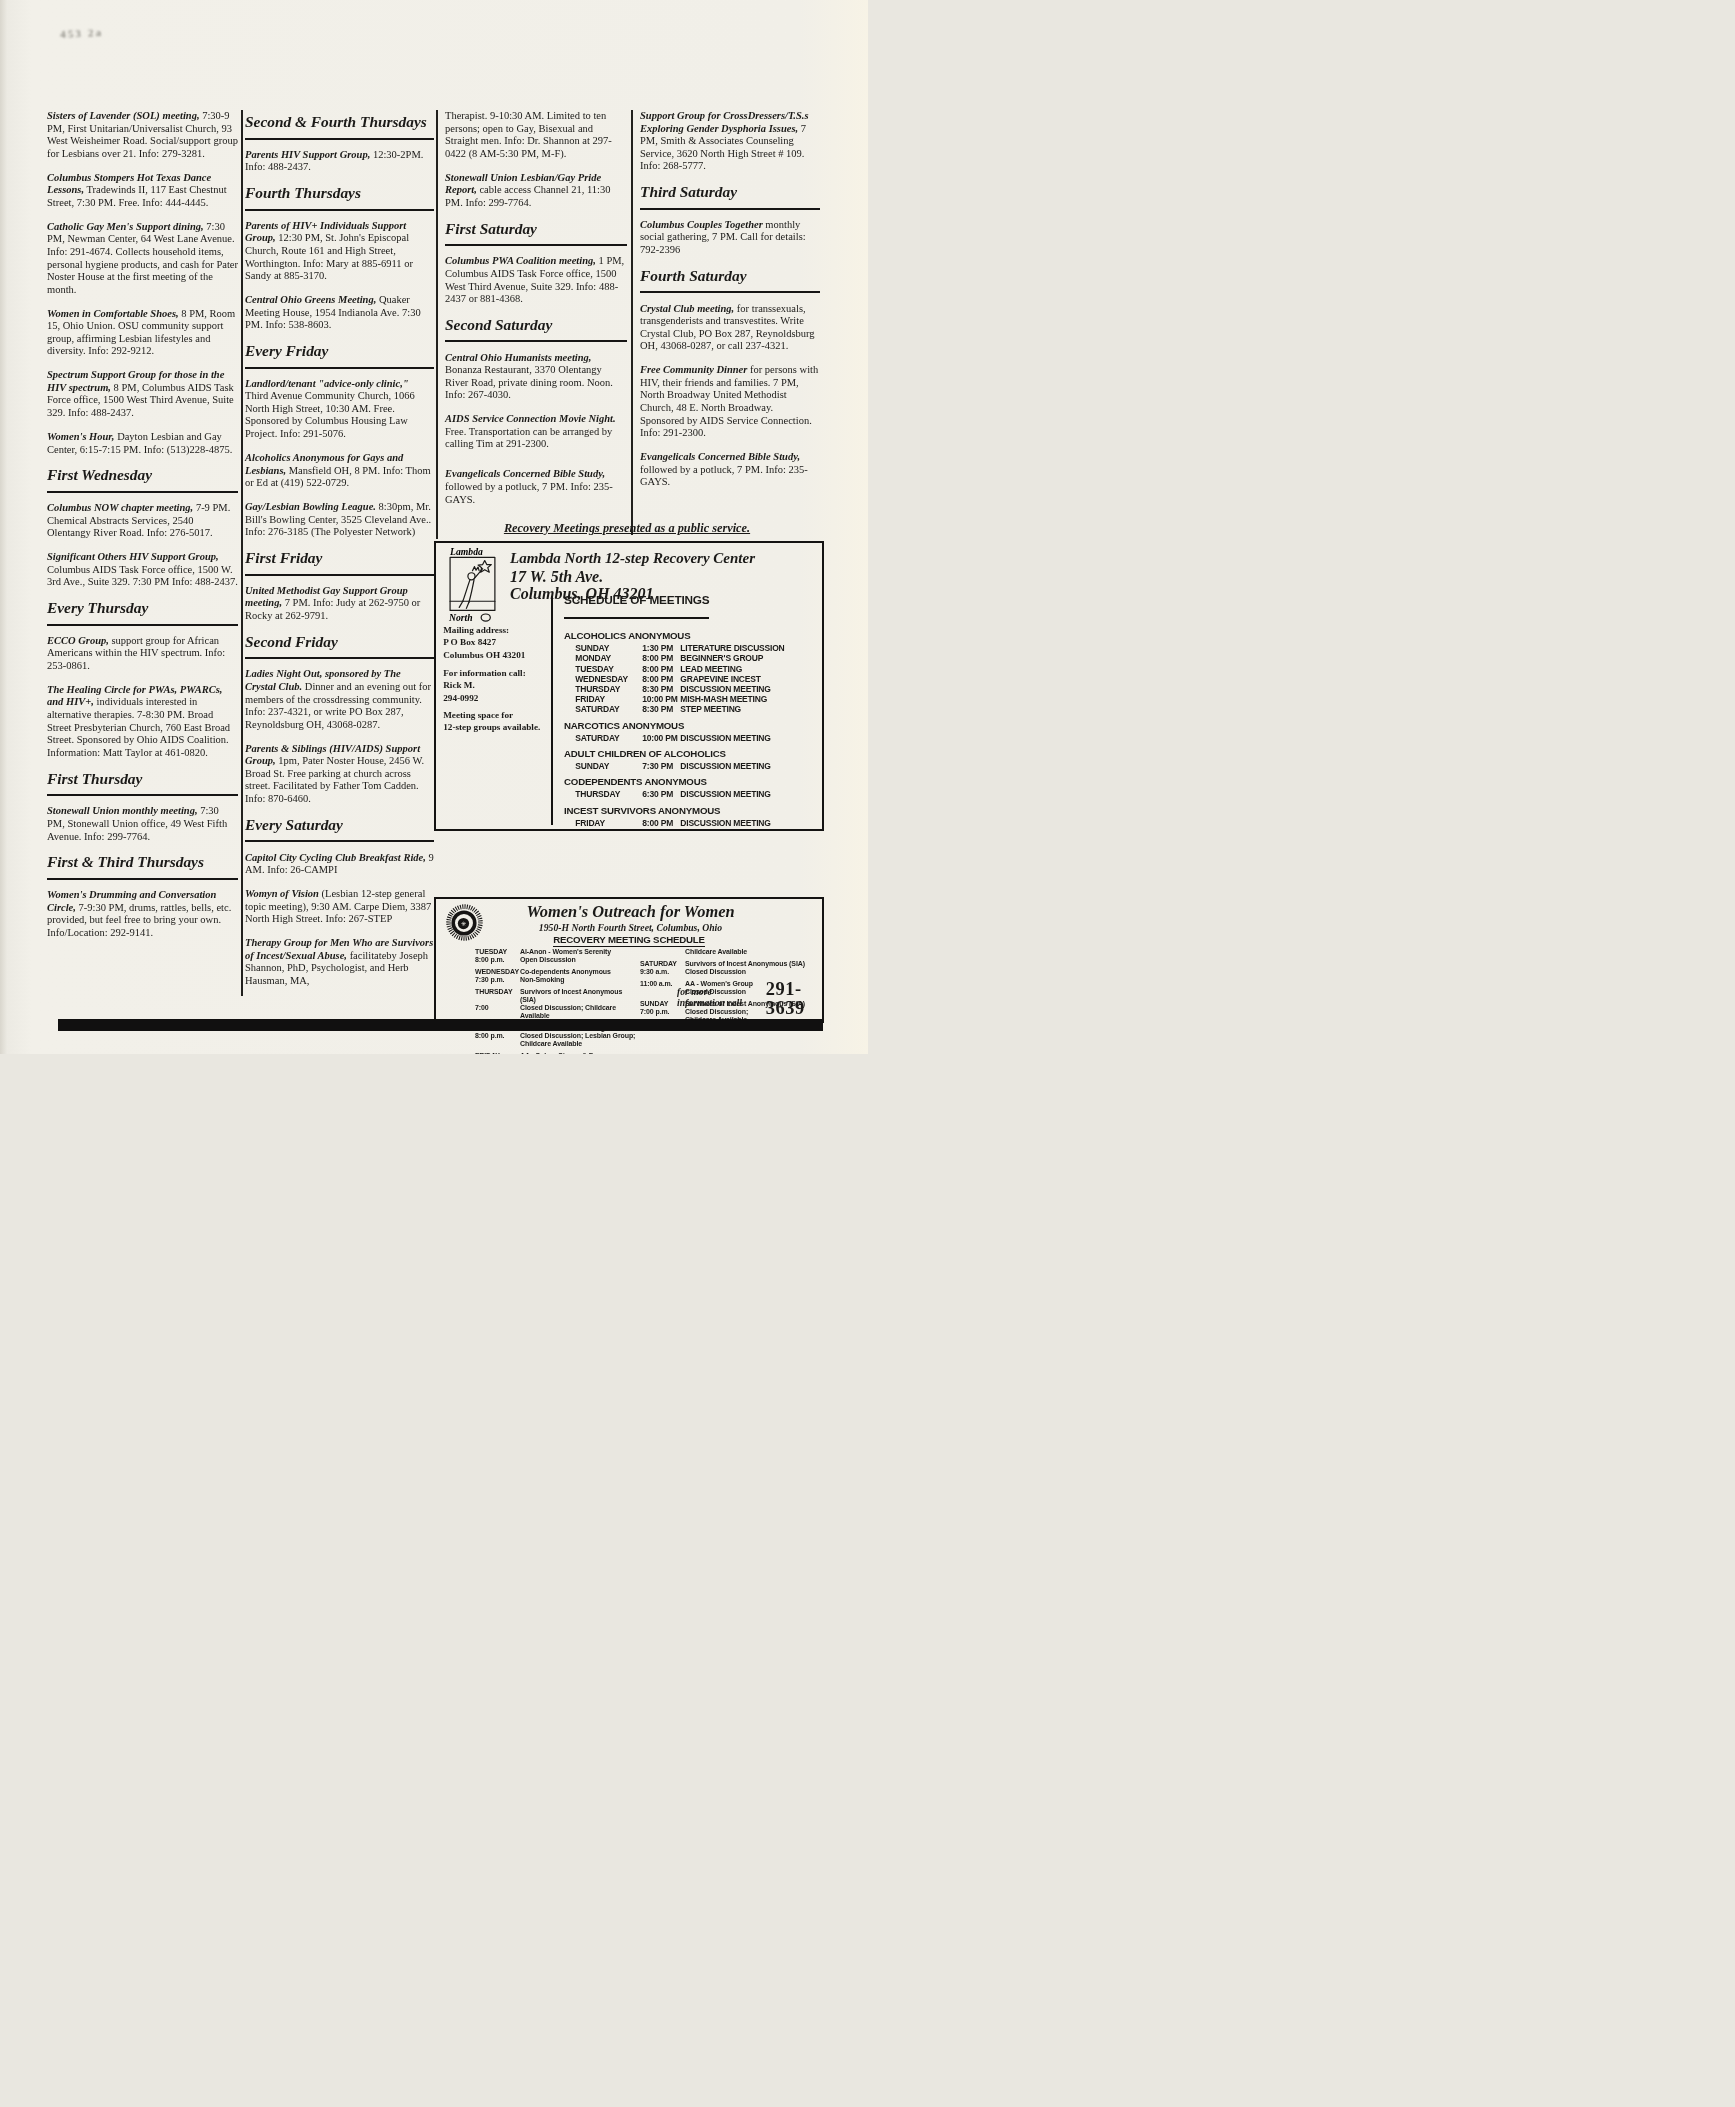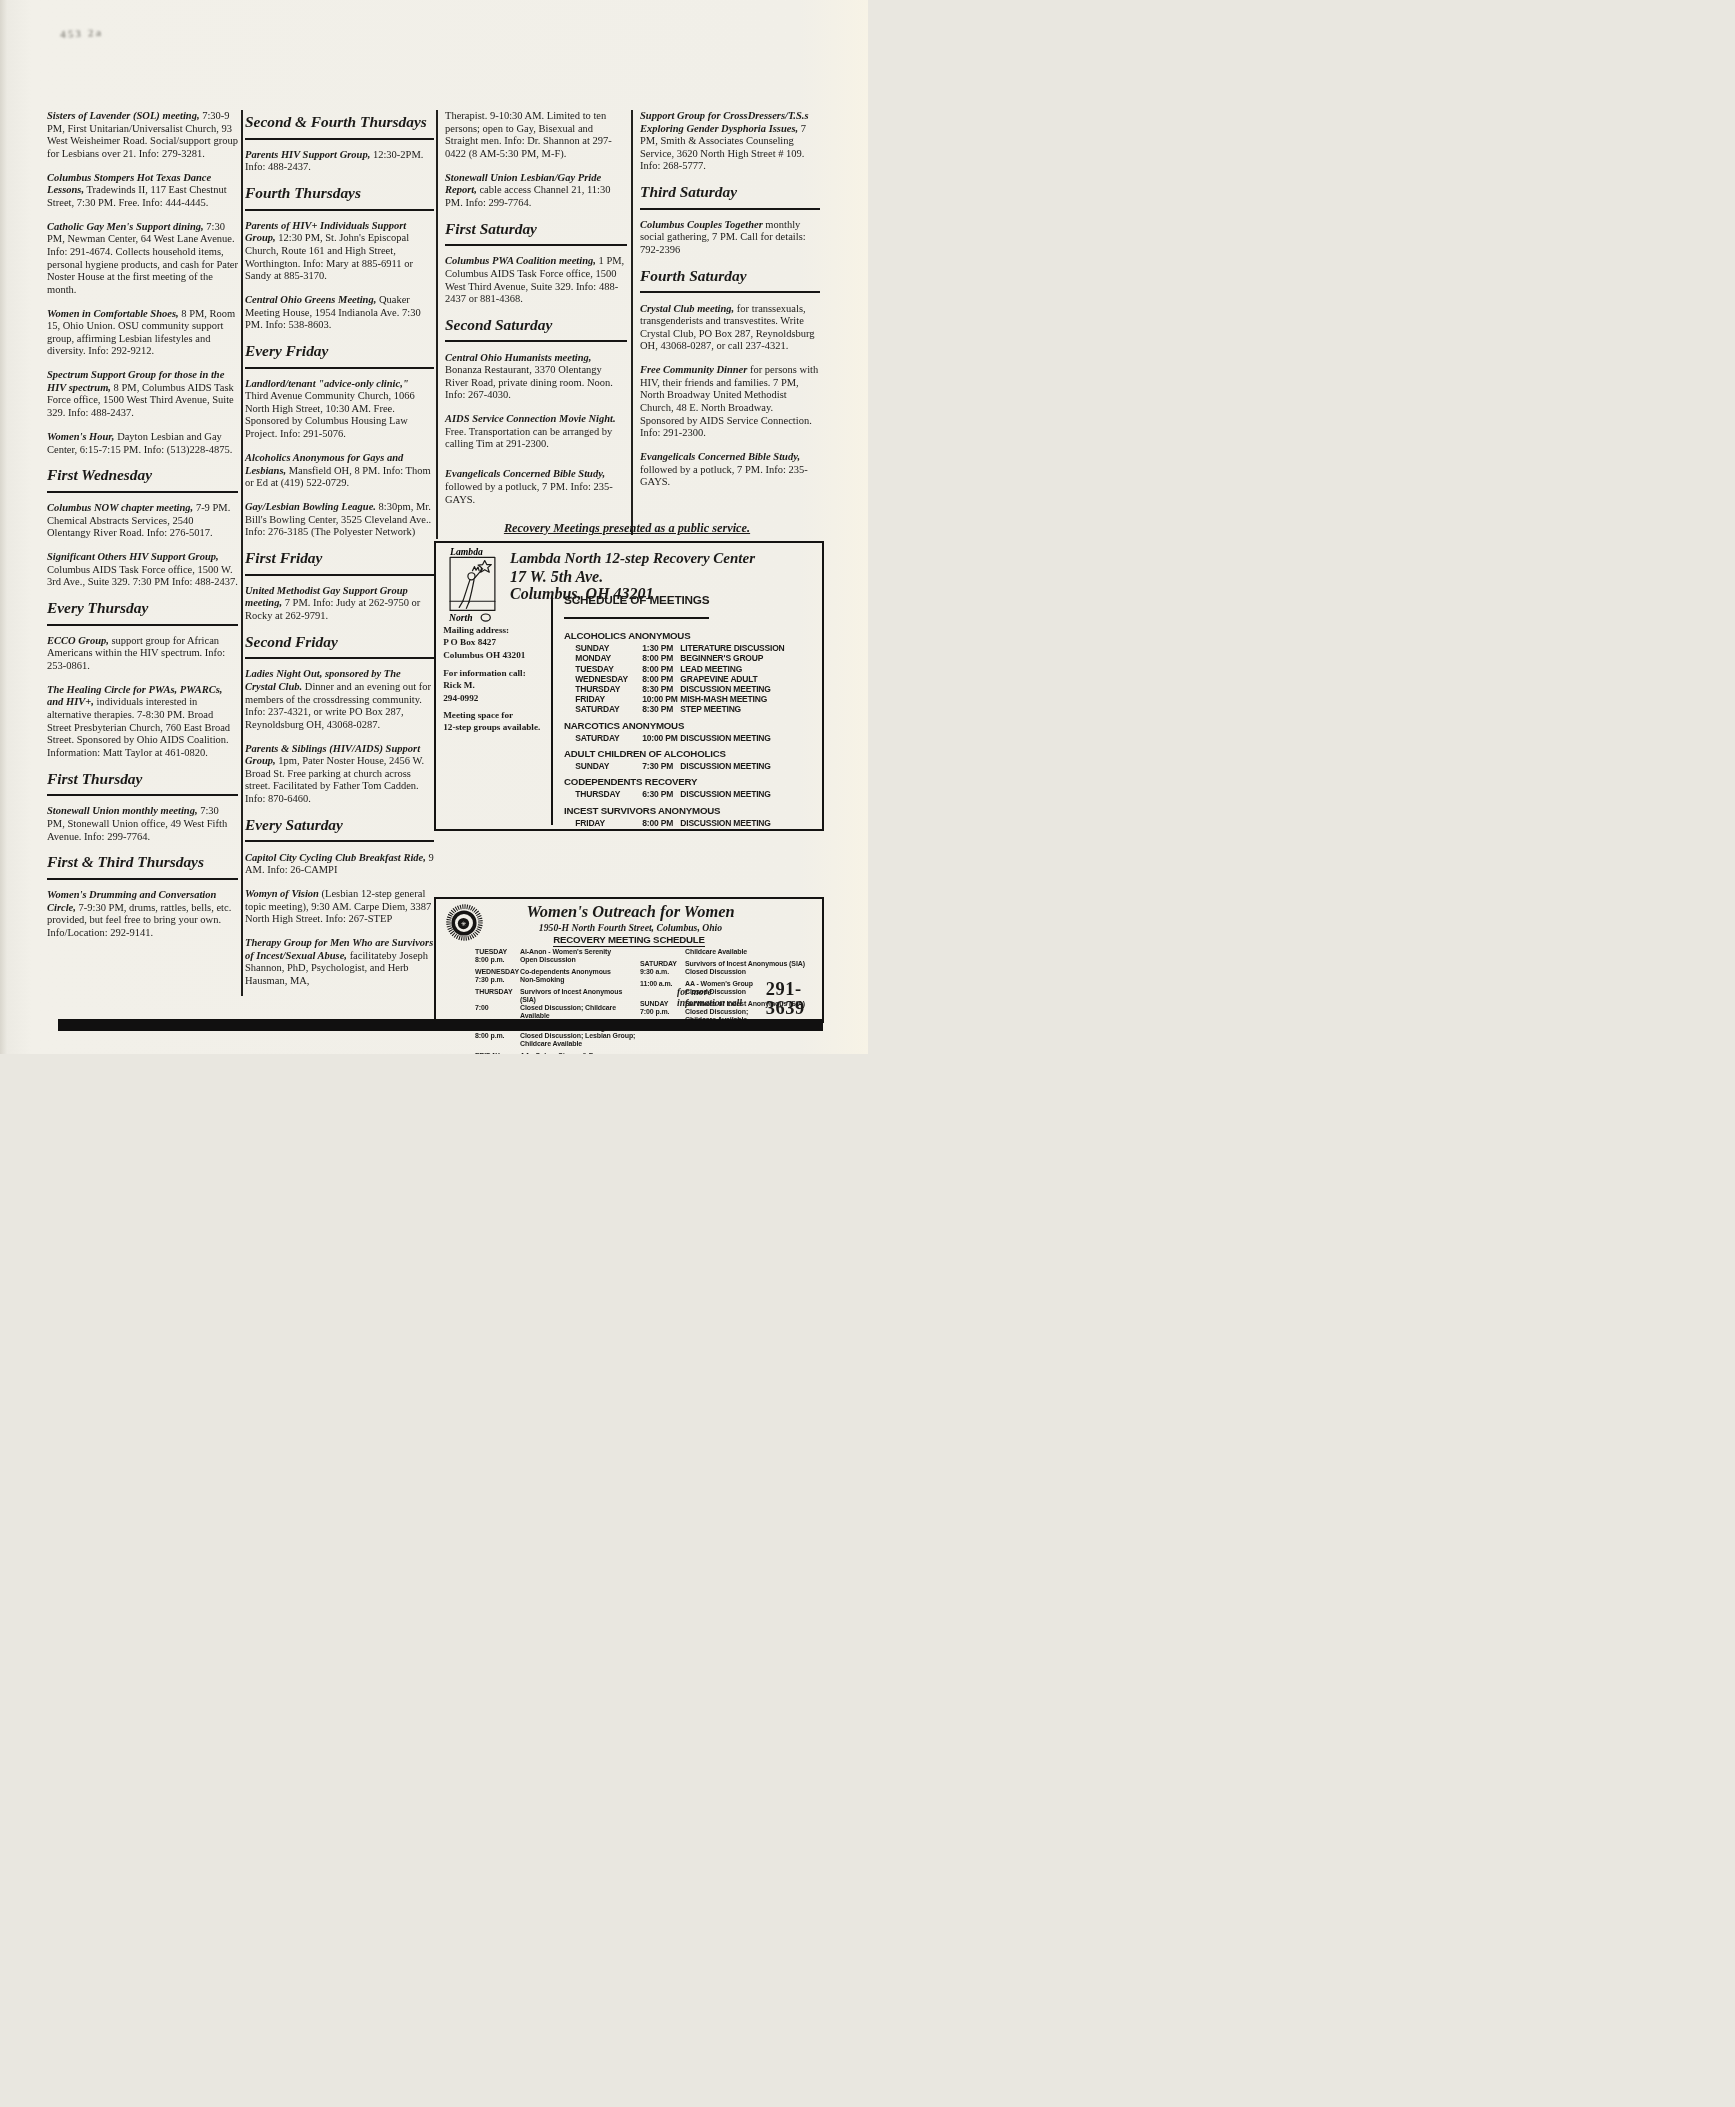--- a/index.html
+++ b/index.html
@@ -202,21 +202,21 @@
               <span class="aa-desc">BEGINNER'S GROUP</span>
             </div>
             <div class="aa-row">
               <span class="aa-day">TUESDAY</span>
               <span class="aa-time">8:00 PM</span>
               <span class="aa-desc">LEAD MEETING</span>
             </div>
             <div class="aa-row">
               <span class="aa-day">WEDNESDAY</span>
               <span class="aa-time">8:00 PM</span>
-              <span class="aa-desc">GRAPEVINE ADULT</span>
+              <span class="aa-desc">GRAPEVINE INCEST</span>
             </div>
             <div class="aa-row">
               <span class="aa-day">THURSDAY</span>
               <span class="aa-time">8:30 PM</span>
               <span class="aa-desc">DISCUSSION MEETING</span>
             </div>
             <div class="aa-row">
               <span class="aa-day">FRIDAY</span>
               <span class="aa-time">10:00 PM</span>
               <span class="aa-desc">MISH-MASH MEETING</span>
@@ -237,21 +237,21 @@
           </div>
           <div>
             <div class="aa-name">ADULT CHILDREN OF ALCOHOLICS</div>
             <div class="aa-row">
               <span class="aa-day">SUNDAY</span>
               <span class="aa-time">7:30 PM</span>
               <span class="aa-desc">DISCUSSION MEETING</span>
             </div>
           </div>
           <div>
-            <div class="aa-name">CODEPENDENTS RECOVERY</div>
+            <div class="aa-name">CODEPENDENTS ANONYMOUS</div>
             <div class="aa-row">
               <span class="aa-day">THURSDAY</span>
               <span class="aa-time">6:30 PM</span>
               <span class="aa-desc">DISCUSSION MEETING</span>
             </div>
           </div>
           <div>
             <div class="aa-name">INCEST SURVIVORS ANONYMOUS</div>
             <div class="aa-row">
               <span class="aa-day">FRIDAY</span>

